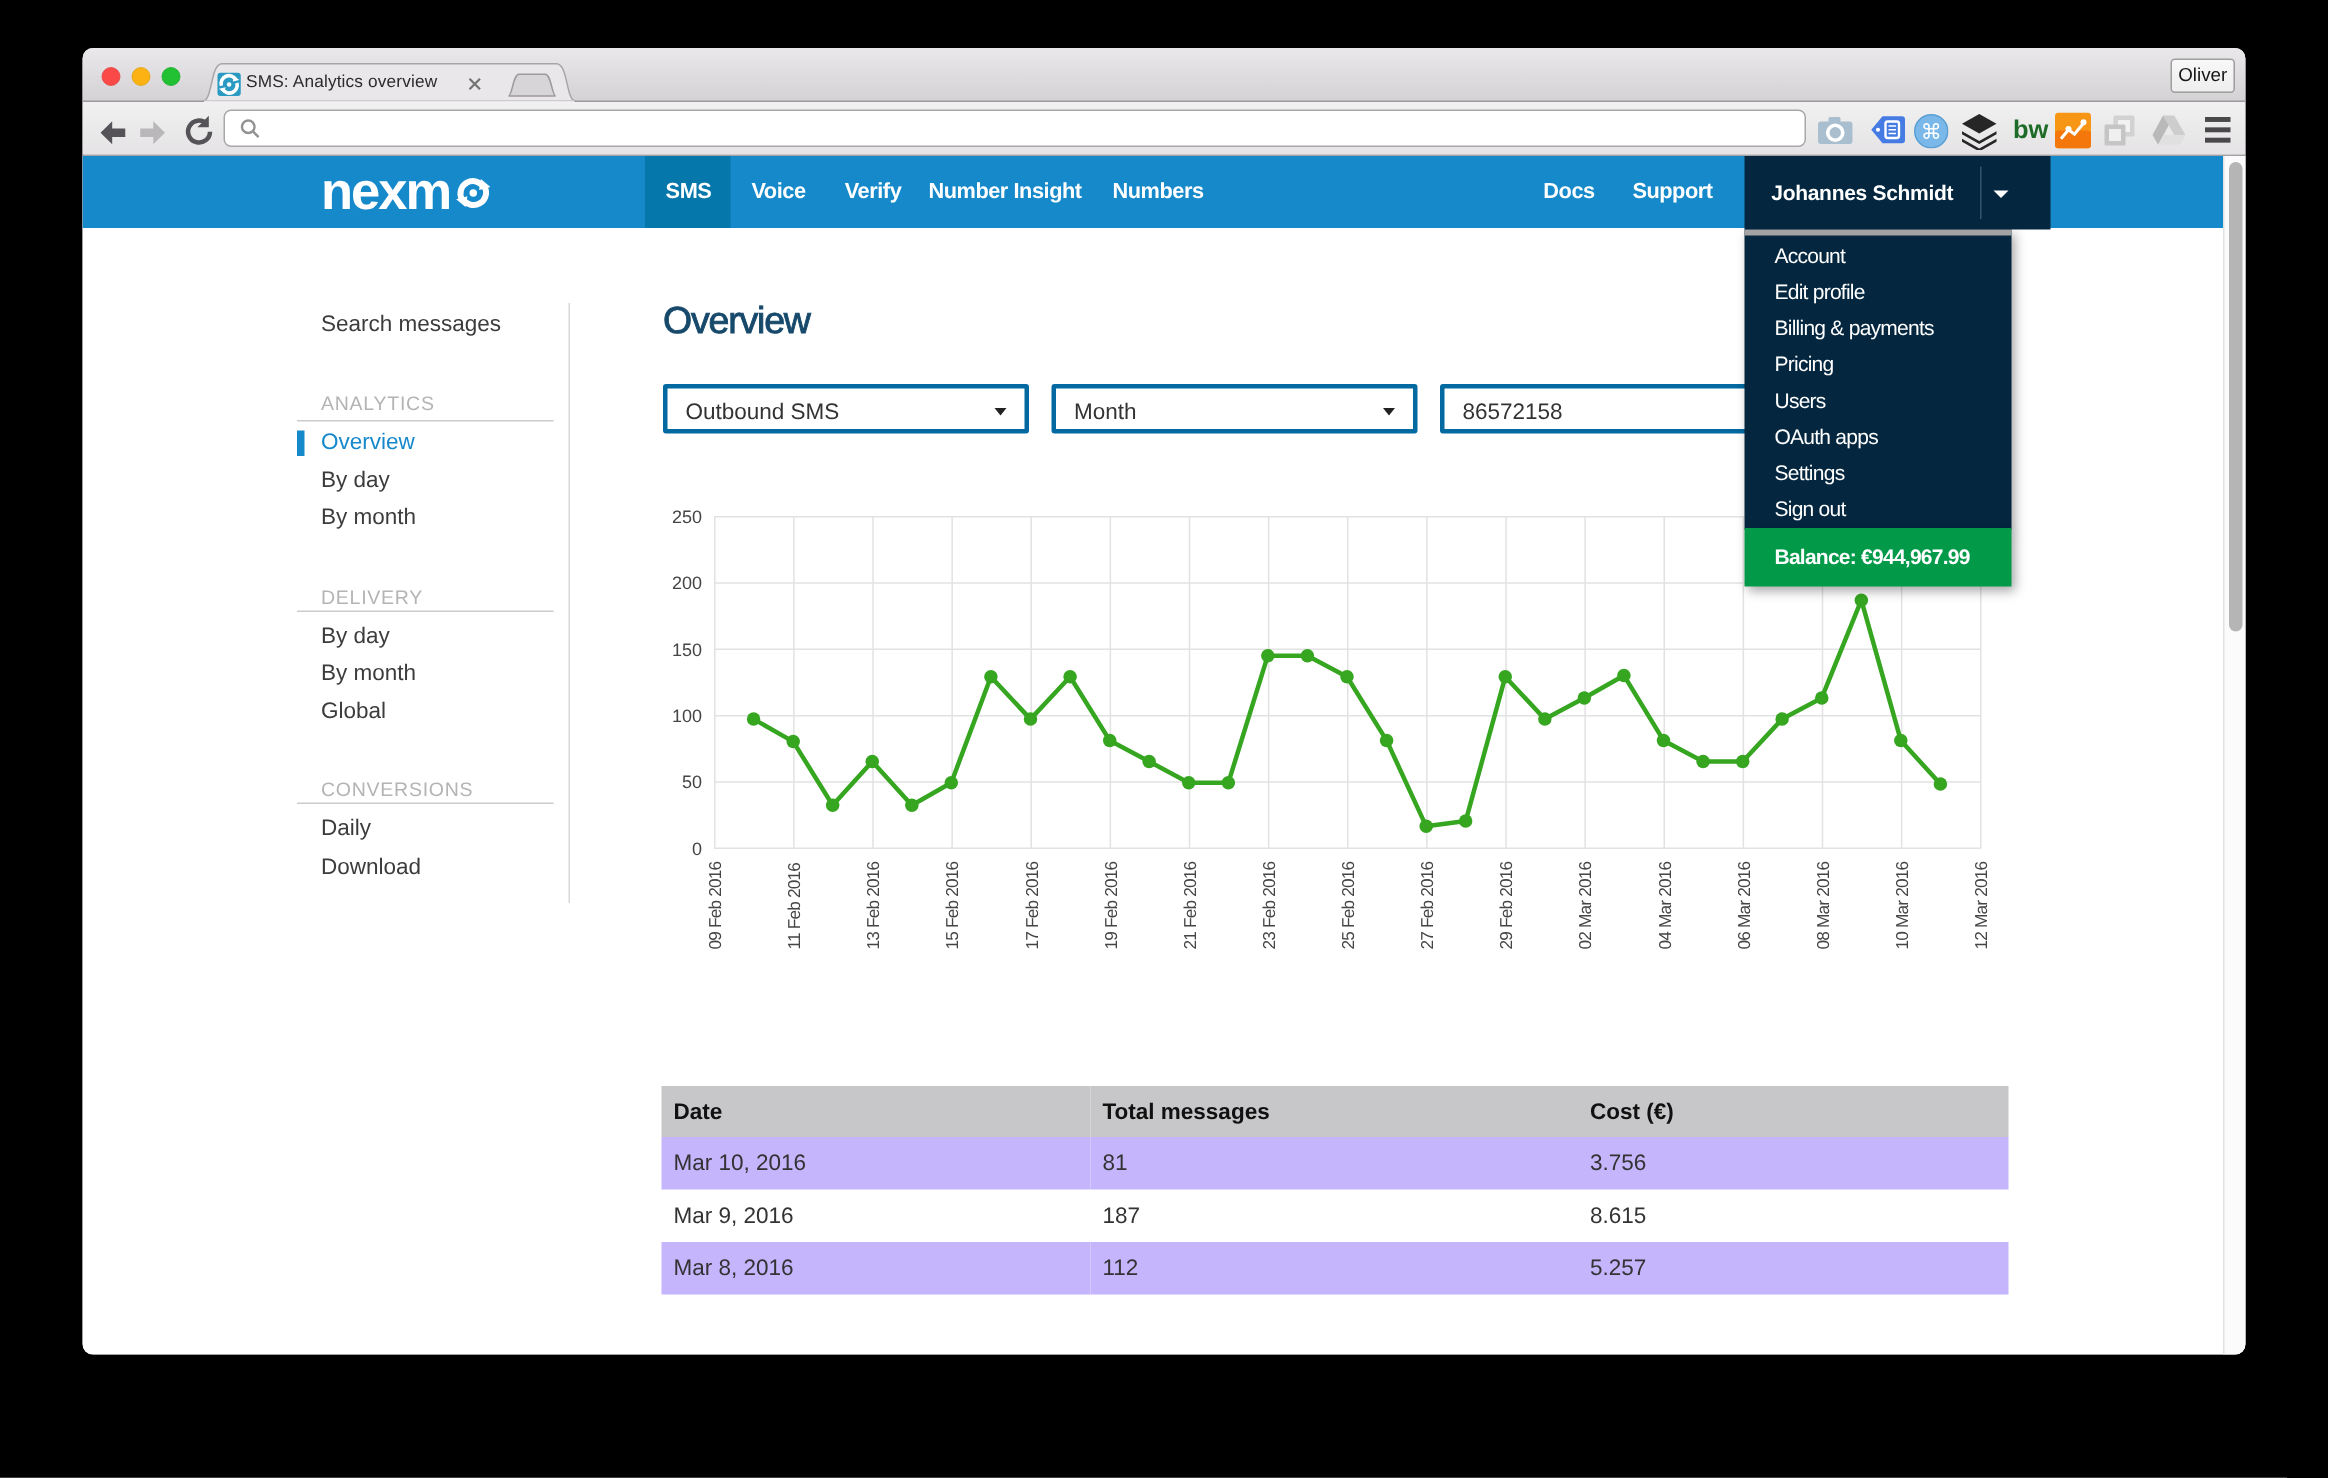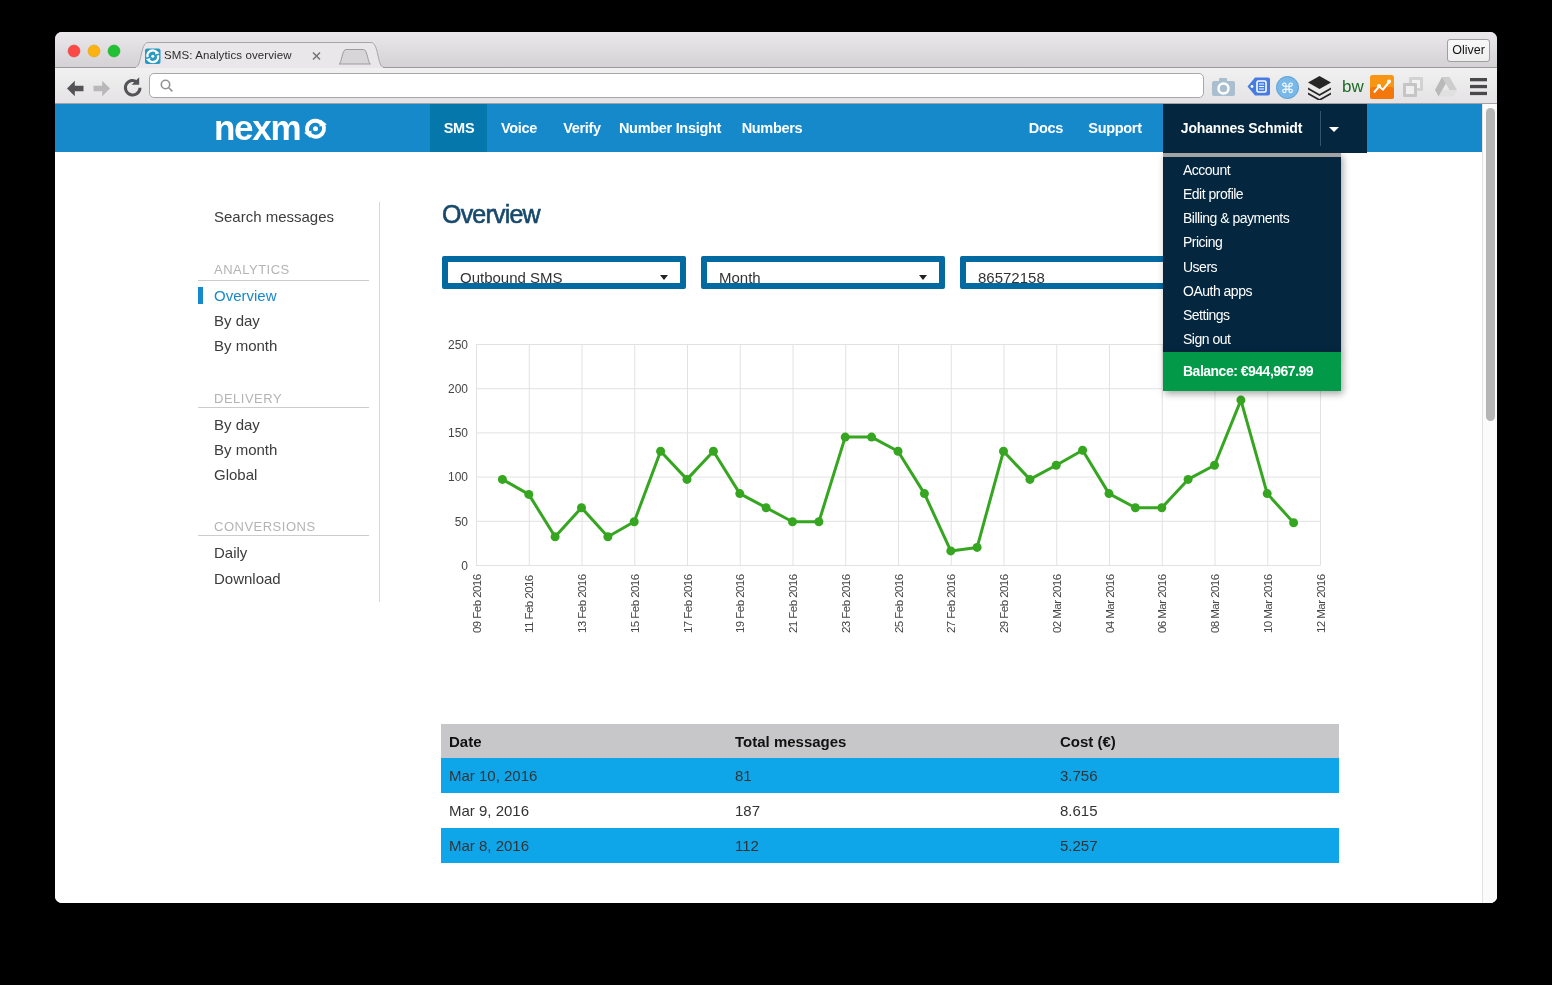--- a/index.html
+++ b/index.html
@@ -25,26 +25,26 @@
 .greenbar{height:39px;line-height:39px;background:#029a49;color:#fff;font-size:14px;letter-spacing:-0.5px;font-weight:bold;padding-left:20px}
 .scrollstrip{position:absolute;left:1427px;top:0;width:15px;height:799px;background:#fbfbfb;border-left:1px solid #e2e2e2}
 .thumb{position:absolute;left:3px;top:4px;width:9px;height:313px;background:#b5b5b5;border-radius:4.5px}
 .sidebar{position:absolute;left:143px;top:0;width:171px}
 .sb{position:absolute;font-size:15px;color:#3c3c3c;transform:translateY(-50%)}
 .sbhead{position:absolute;font-size:13px;color:#b4b4b4;letter-spacing:0.5px;transform:translateY(-50%)}
 .sbline{position:absolute;left:0;width:171px;height:1px;background:#ccc}
 .actbar{position:absolute;left:0;top:183px;width:5px;height:17px;background:#1689cb}
 .vdiv{position:absolute;left:324px;top:98px;width:1px;height:400px;background:#d8d8d8}
 h1{position:absolute;left:387px;top:96px;font-size:25px;font-weight:400;-webkit-text-stroke:0.6px #17496b;letter-spacing:-0.8px;color:#17496b}
-.sel{position:absolute;top:152px;width:244px;height:33px;background:#fff;border:6px solid #0369a1;border-radius:2px;font-size:15px;color:#333;line-height:31px;padding-left:12px}
+.sel{position:absolute;top:152px;width:244px;height:33px;background:#fff;border:3px solid #0369a1;border-radius:2px;font-size:15px;color:#333;line-height:31px;padding-left:12px}
 .sel .ca{position:absolute;right:12px;top:13px;width:0;height:0;border-left:4.5px solid transparent;border-right:4.5px solid transparent;border-top:5px solid #222}
 table{position:absolute;left:386px;top:620px;width:898px;border-collapse:collapse;table-layout:fixed;font-size:15px}
 th{background:#c7c7c9;height:34px;text-align:left;font-weight:bold;color:#111;padding-left:8px}
 td{height:35px;color:#333;padding-left:8px}
-tr.alt td{background:#0ea5e9}
+tr.alt td{background:#c4b5fd}
 </style></head><body>
 <div class="win">
 <div class="titlebar">
 <svg class="tabsvg" width="1442" height="36" viewBox="0 0 1442 36">
 <path d="M80,35.5 C87,35.5 85,10.5 93,10.5 L316,10.5 C324,10.5 322,35.5 329,35.5 Z" fill="#e9e7e9" stroke="#a8a5a8" stroke-width="1"></path>
 <path d="M284,32 C286.5,32 287,17.5 291,17.5 L308.5,17.5 C312.5,17.5 313,32 315.5,32 Z" fill="#d7d5d7" stroke="#9e9b9e" stroke-width="1"></path>
 <circle cx="19" cy="19" r="6" fill="#fb4948" stroke="#df3d3c" stroke-width="0.5"></circle>
 <circle cx="39" cy="19" r="6" fill="#fcb212" stroke="#dfa00e" stroke-width="0.5"></circle>
 <circle cx="59" cy="19" r="6" fill="#22c133" stroke="#12a824" stroke-width="0.5"></circle>
 <rect x="90" y="16.5" width="15.5" height="15.5" rx="2" fill="#2b9ac2"></rect>
@@ -91,21 +91,21 @@
 <svg class="icon" style="left:1221px;top:8px" width="23" height="23" viewBox="0 0 23 23">
 <circle cx="11.5" cy="11.5" r="11" fill="#79b8e8"></circle>
 <circle cx="11.5" cy="11.5" r="11" fill="none" stroke="#5a9fd4" stroke-width="1"></circle>
 <text x="11.5" y="16.5" font-size="14" fill="#fff" text-anchor="middle" font-family="Liberation Sans">⌘</text>
 </svg>
 <svg class="icon" style="left:1251px;top:7px" width="27" height="25" viewBox="0 0 27 25">
 <path d="M13.5,1 L25,7.5 L13.5,14 L2,7.5 Z" fill="#262626"></path>
 <path d="M2,12.5 L13.5,19 L25,12.5 L25,14.5 L13.5,21 L2,14.5 Z" fill="#262626"></path>
 <path d="M2,17.5 L13.5,24 L25,17.5 L25,19.5 L13.5,26 L2,19.5 Z" fill="#262626"></path>
 </svg>
-<div class="icon" style="left:1287px;top:9px;font-size:17px;font-weight:normal;color:#1d6b27;font-family:'Liberation Sans'">bw</div>
+<div class="icon" style="left:1287px;top:9px;font-size:17px;font-weight:bold;color:#1d6b27;font-family:'Liberation Sans'">bw</div>
 <svg class="icon" style="left:1315px;top:7px" width="24" height="24" viewBox="0 0 24 24">
 <rect x="0" y="0" width="24" height="24" rx="2.5" fill="#f79514"></rect>
 <rect x="0" y="12" width="24" height="12" rx="2.5" fill="#f4770c"></rect>
 <path d="M4,17.5 L9,11.5 L13,14.5 L19.5,6.5" stroke="#fff" stroke-width="2" fill="none"></path>
 <circle cx="9" cy="11" r="2" fill="#fff"></circle>
         <circle cx="19" cy="6.5" r="2" fill="#fff"></circle>
 </svg>
 <svg class="icon" style="left:1346px;top:7px" width="25" height="24" viewBox="0 0 25 24">
 <rect x="8" y="2" width="14" height="14" rx="1" fill="#d2d2d2"></rect>
 <rect x="11" y="5" width="8" height="8" fill="#f2f2f2"></rect>

